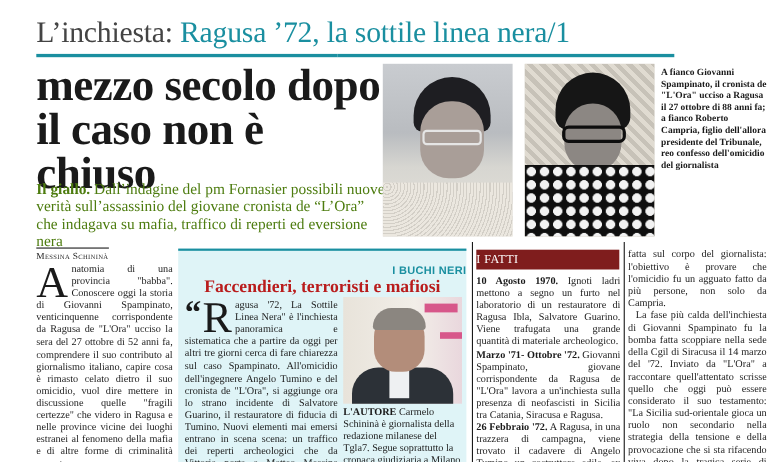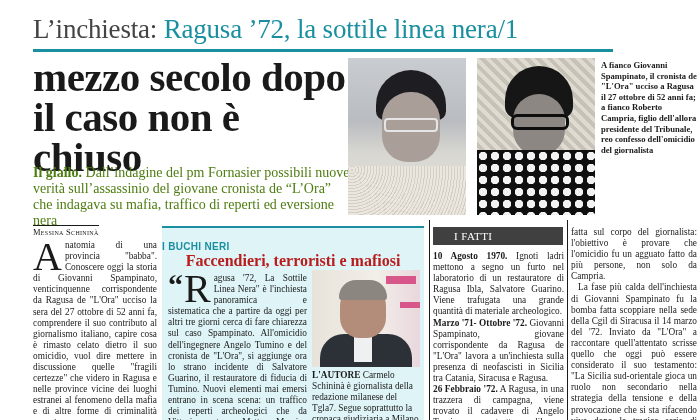--- a/index.html
+++ b/index.html
@@ -33,39 +33,39 @@
   .byline-rule { position: absolute; left: 33px; top: 225px; width: 66px; height: 1px; background: #1a1a1a; }
   .byline { position: absolute; left: 33px; top: 227px; font-family: "Liberation Serif", serif; font-size: 8.5px; font-variant: small-caps; letter-spacing: 0.3px; color: #1a1a1a; }
 
   .col { position: absolute; font-family: "Liberation Serif", serif; font-size: 9.3px; line-height: 11.1px; color: #1a1a1a; text-align: justify; hyphens: auto; overflow: hidden; }
   .col p { text-indent: 7px; }
   .col p.first { text-indent: 0; }
   .col1 { left: 33px; top: 240px; width: 124px; height: 180px; }
   .dropcap { float: left; font-size: 40px; line-height: 32px; padding-right: 3px; margin-top: 1px; font-family: "Liberation Serif", serif; }
 
   .box { position: absolute; left: 162px; top: 226px; width: 262px; height: 194px; background: #dff4f7; border-top: 2px solid #1a8fa0; }
-  .box-kicker { position: absolute; left: 0; top: 13px; width: 262px; text-align: left; font-family: "Liberation Sans", sans-serif; font-weight: bold; font-size: 10px; color: #1a8fa0; letter-spacing: 0.3px; }
+  .box-kicker { position: absolute; left: 0; top: 13px; width: 262px; text-align: right; font-family: "Liberation Sans", sans-serif; font-weight: bold; font-size: 10px; color: #1a8fa0; letter-spacing: 0.3px; }
   .box-title { position: absolute; left: 0; top: 24px; width: 262px; text-align: center; font-family: "Liberation Serif", serif; font-weight: bold; font-size: 16px; color: #b91c1c; }
   .box-text { position: absolute; left: 6px; top: 45px; width: 139px; height: 150px; font-family: "Liberation Serif", serif; font-size: 9.3px; line-height: 11.1px; text-align: justify; color: #1a1a1a; overflow: hidden; }
   .quote-mark { float: left; font-size: 30px; line-height: 24px; font-weight: bold; margin-right: 1px; font-family: "Liberation Serif", serif; }
   .quote-cap { float: left; font-size: 40px; line-height: 32px; margin-right: 3px; font-family: "Liberation Serif", serif; }
   .author-photo { position: absolute; left: 150px; top: 42px; width: 108px; height: 97px; background: linear-gradient(90deg,#e8e3da 0%,#f2eee8 60%,#e9d7dd 100%); overflow: hidden; }
   .ap-pink { position:absolute; left:74px; top:6px; width:30px; height:8px; background:#d7578a; }
   .ap-pink2 { position:absolute; left:88px; top:32px; width:20px; height:6px; background:#d7578a; }
   .ap-head { position:absolute; left:28px; top:14px; width:46px; height:54px; background:#b38d7a; border-radius:22px 22px 20px 20px; }
   .ap-hair { position:absolute; left:27px; top:10px; width:48px; height:20px; background:#8b8680; border-radius:22px 22px 4px 4px; }
   .ap-body { position:absolute; left:8px; top:64px; width:92px; height:40px; background:#2c3137; border-radius:24px 24px 0 0; }
   .ap-shirt { position:absolute; left:42px; top:62px; width:18px; height:30px; background:#eef0f2; }
   .author-bio { position: absolute; left: 150px; top: 142px; width: 108px; height: 52px; font-family: "Liberation Serif", serif; font-size: 9.3px; line-height: 11.1px; color: #1a1a1a; overflow: hidden; }
   .author-bio b { font-weight: bold; }
 
   .vrule { position: absolute; left: 429px; top: 220px; width: 1px; height: 200px; background: #1a1a1a; }
   .vrule2 { position: absolute; left: 567px; top: 220px; width: 1px; height: 200px; background: #1a1a1a; }
 
-  .fatti-head { position: absolute; left: 433px; top: 227px; width: 130px; height: 18px; background: #404040; color: #ffffff; font-family: "Liberation Serif", serif; font-size: 11px; line-height: 18px; padding-left: 21px; letter-spacing: 0.4px; }
+  .fatti-head { position: absolute; left: 433px; top: 227px; width: 130px; height: 18px; background: #7f1d1d; color: #ffffff; font-family: "Liberation Serif", serif; font-size: 11px; line-height: 18px; padding-left: 0; letter-spacing: 0.4px; }
   .col-fatti { left: 433px; top: 251px; width: 131px; height: 169px; }
   .col-fatti p { text-indent: 0; }
   .col-fatti b { font-weight: bold; }
   .col-right { left: 571px; top: 227px; width: 126px; height: 193px; }
 </style>
 </head>
 <body>
 
 <div class="kicker">
   <span>L’inchiesta:</span>
@@ -90,21 +90,21 @@
     <div class="p1-glasses"></div>
     <div class="p1-shirt"></div>
 </div>
 <div class="photo photo2">
   <div class="p2-bg"></div>
     <div class="p2-hair"></div>
     <div class="p2-face"></div>
     <div class="p2-glasses"></div>
     <div class="p2-shirt"></div>
 </div>
-<div class="caption">A fianco Giovanni Spampinato, il cronista de "L'Ora" ucciso a Ragusa il 27 ottobre di 52 anni fa; a fianco Roberto Campria, figlio dell'allora presidente del Tribunale, reo confesso dell'omicidio del giornalista</div>
+<div class="caption">A fianco Giovanni Spampinato, il cronista de "L'Ora" ucciso a Ragusa il 27 ottobre di 88 anni fa; a fianco Roberto Campria, figlio dell'allora presidente del Tribunale, reo confesso dell'omicidio del giornalista</div>
 
 <div class="byline-rule"></div>
 <div class="byline">Messina Schininà</div>
 
 <div class="col col1">
   <p class="first">
     <span class="dropcap">A</span>
     <span>natomia di una provincia "babba". Conoscere oggi la storia di Giovanni Spampinato, venticinquenne corrispondente da Ragusa de "L'Ora" ucciso la sera del 27 ottobre di 52 anni fa, comprendere il suo contributo al giornalismo italiano, capire cosa è rimasto celato dietro il suo omicidio, vuol dire mettere in discussione quelle "fragili certezze" che videro in Ragusa e nelle province vicine dei luoghi estranei al fenomeno della mafia e di altre forme di criminalità organizzata.</span>
   </p>
 

